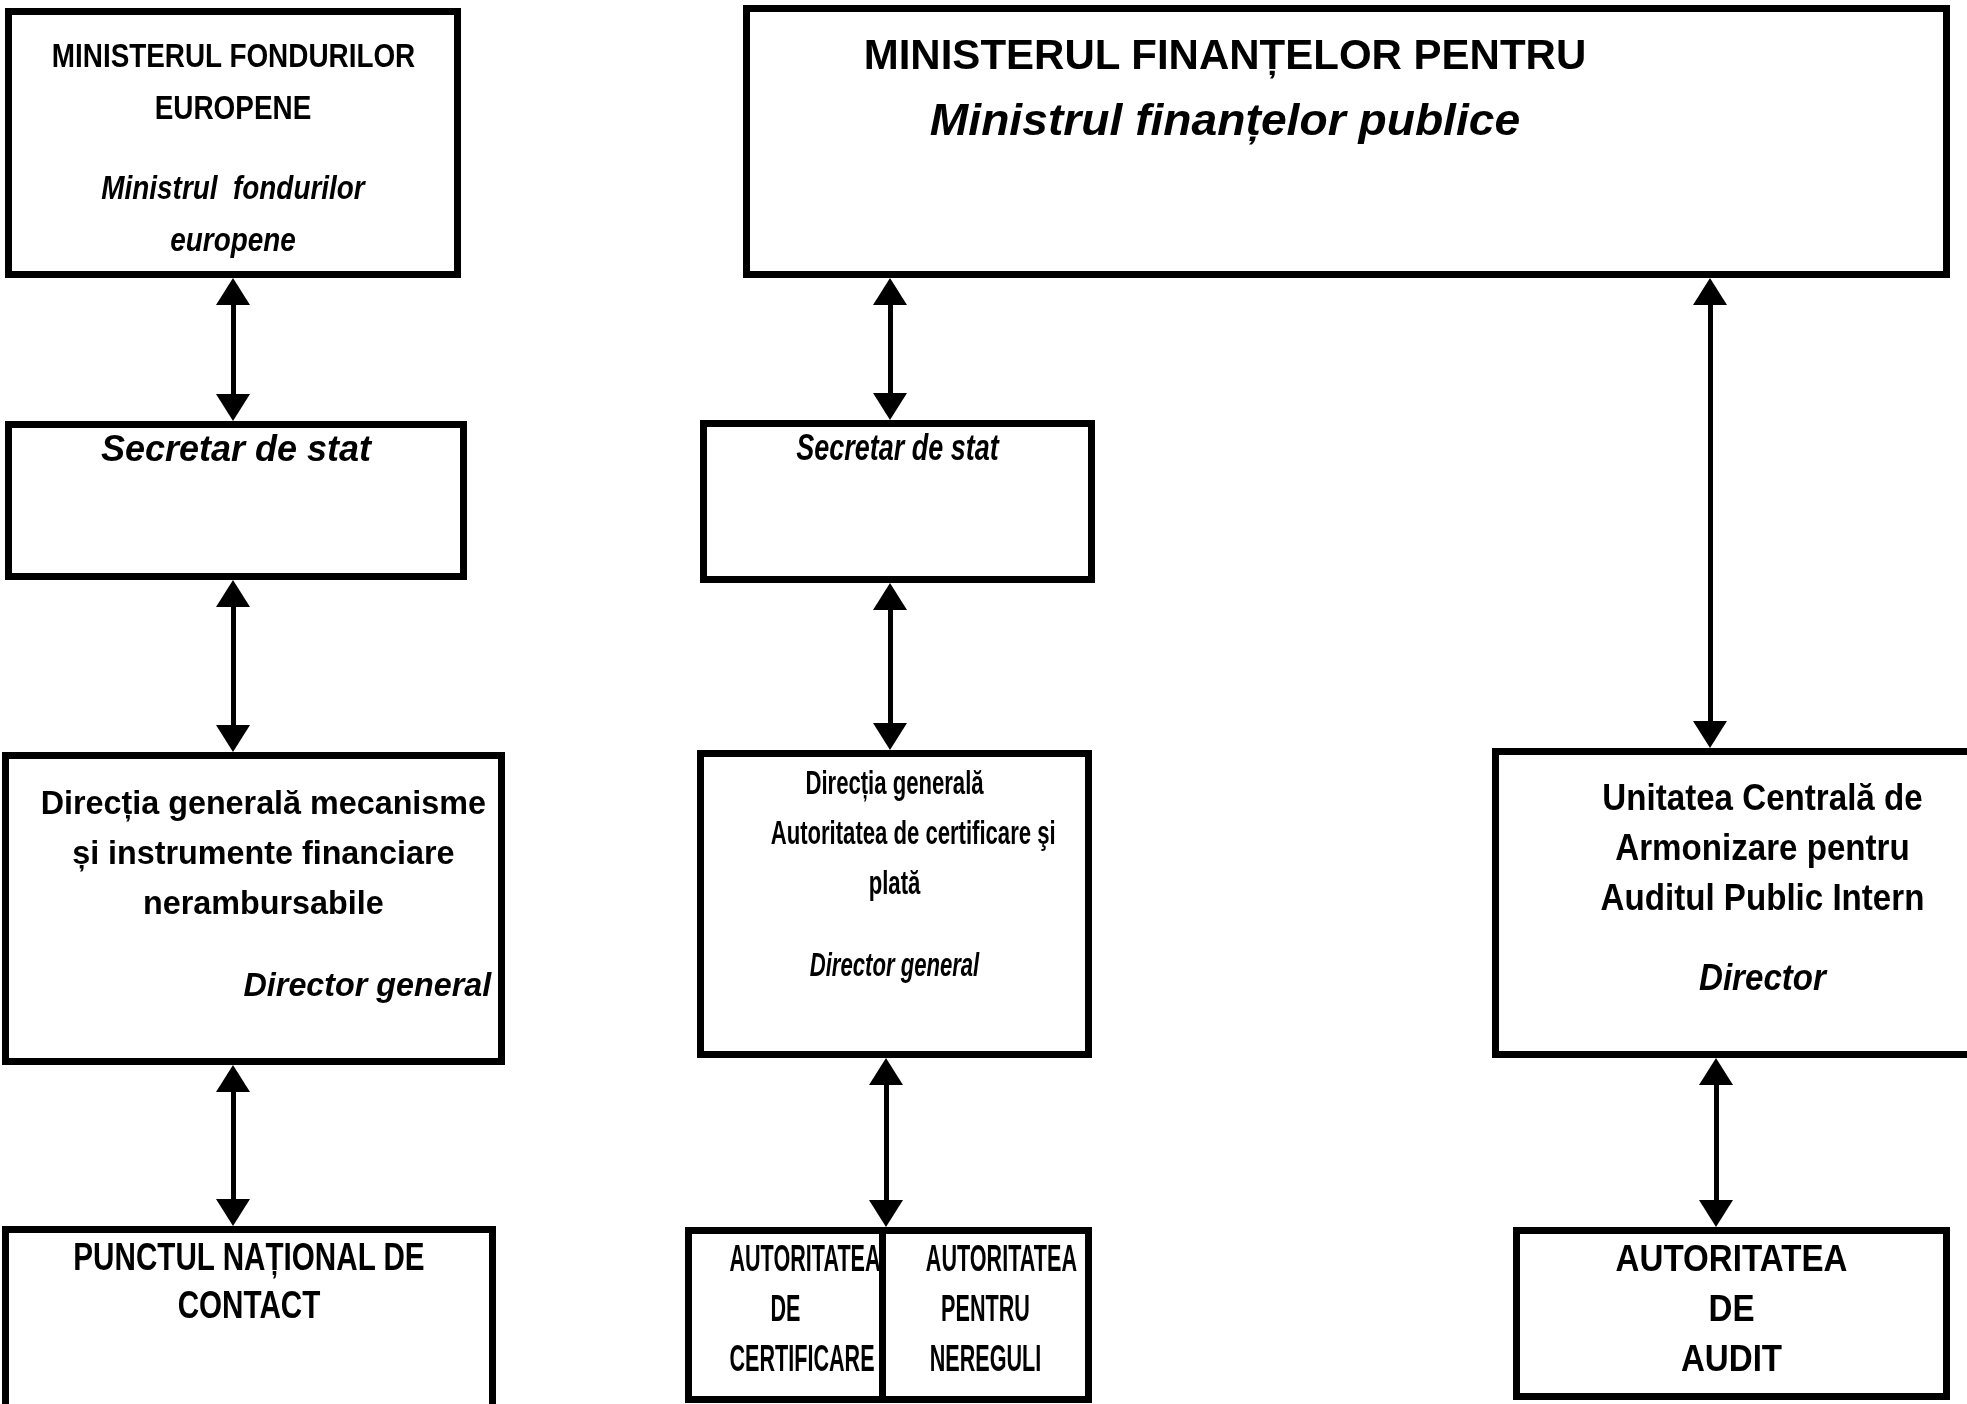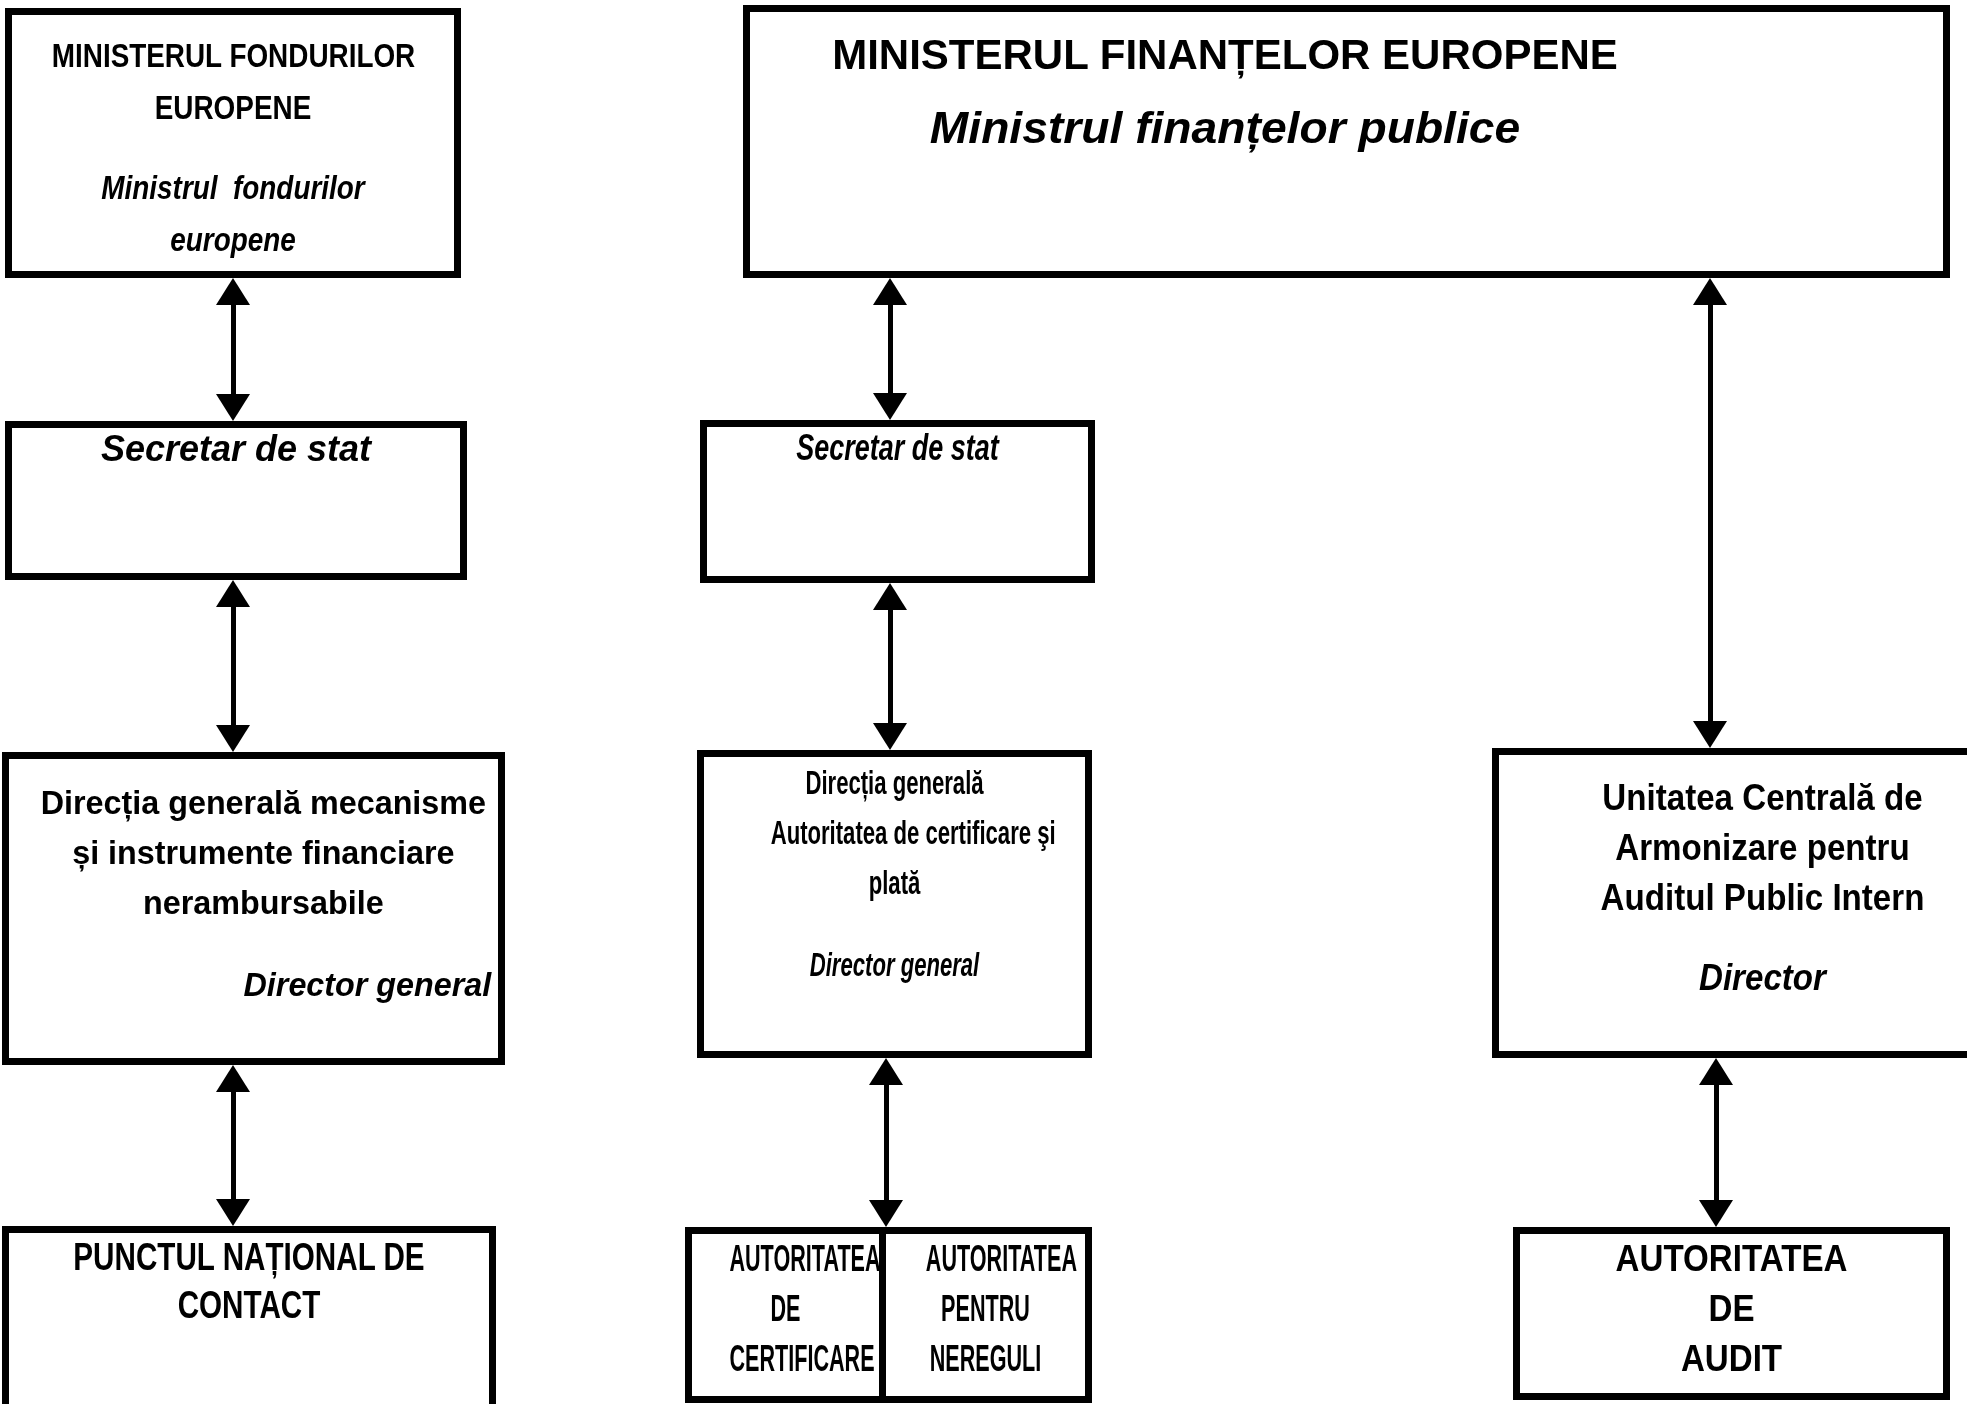--- a/index.html
+++ b/index.html
@@ -36,21 +36,21 @@
   .sx82{transform:scaleX(.82);} .sx92{transform:scaleX(.92);}
   .sx95{transform:scaleX(.95);} .sx105{transform:scaleX(1.05);}
 
   #box-mfe{left:5px; top:8px; width:456px; height:270px; padding-top:14px;}
   #box-mfe .tline{font-size:34px; line-height:52px;}
   #box-mfe .subtitle{margin-top:28px;}
 
   #box-mfp{left:743px; top:5px; width:1207px; height:273px; padding-top:14px; padding-right:243px;}
   #box-mfp .title .tline{font-size:42px; line-height:58px;}
   #box-mfp .subtitle .tline{font-size:44px; line-height:56px;}
-  #box-mfp .subtitle{margin-top:16px;}
+  #box-mfp .subtitle{margin-top:8px;}
 
   #box-mfe-secretar{left:5px; top:421px; width:462px; height:159px;}
   #box-mfe-secretar .tline{font-size:36px;}
 
   #box-mfp-secretar{left:700px; top:420px; width:395px; height:163px;}
   #box-mfp-secretar .tline{font-size:36px;}
 
   #box-dgmifn{left:2px; top:752px; width:503px; height:313px; padding-top:18px;align-items:flex-end;}
   #box-dgmifn .tline{font-size:34px; line-height:50px;}
   #box-dgmifn .subtitle{margin-top:32px;}
@@ -109,21 +109,21 @@
       <div class="tline sx82">EUROPENE</div>
     </div>
     <div class="subtitle">
       <div class="tline sx82">Ministrul  fondurilor</div>
       <div class="tline sx82">europene</div>
     </div>
   </div>
 
   <div class="obox" id="box-mfp">
     <div class="title">
-      <div class="tline">MINISTERUL FINANȚELOR EUROPENE</div>
+      <div class="tline">MINISTERUL FINANȚELOR PENTRU</div>
     </div>
     <div class="subtitle">
       <div class="tline sx105">Ministrul finanțelor publice</div>
     </div>
   </div>
 
   <div class="obox vcenter" id="box-mfe-secretar">
     <div class="subtitle">
       <div class="tline">Secretar de stat</div>
     </div>

